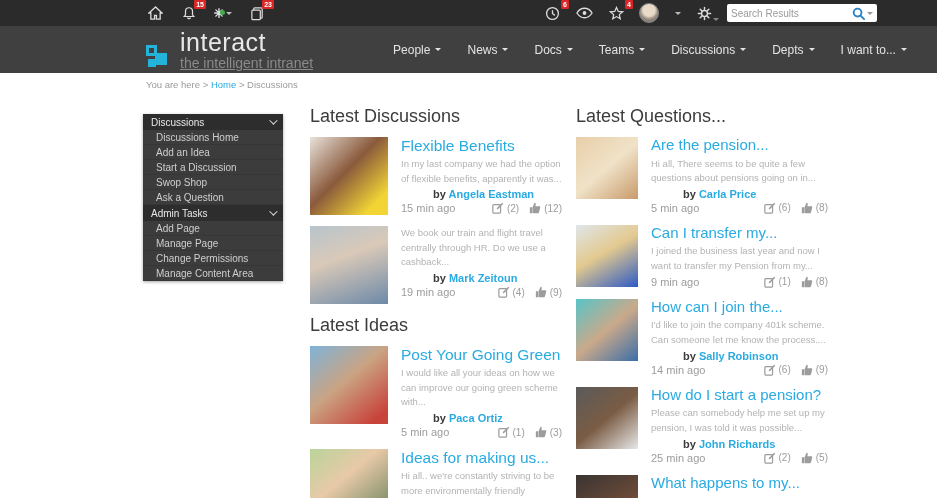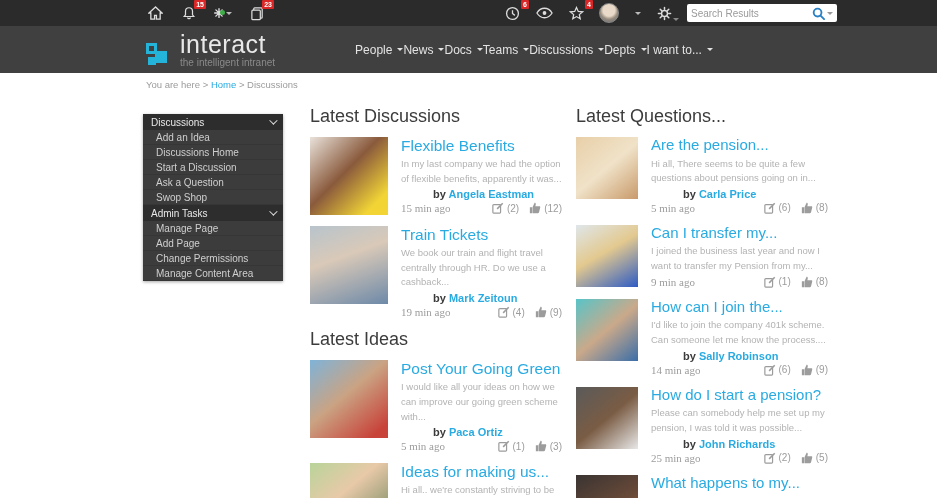--- a/index.html
+++ b/index.html
@@ -3,21 +3,21 @@
 <meta charset="utf-8">
 <style>
   * { margin:0; padding:0; box-sizing:border-box; }
   html,body { width:937px; height:498px; overflow:hidden; background:#fff;
     font-family:"Liberation Sans", sans-serif; }
 
   
   .utilbar { position:absolute; left:0; top:0; width:937px; height:26px; background:#2b2b2b;
     display:flex; align-items:center; }
   .util-left { display:flex; align-items:center; gap:16px; margin-left:146px; }
-  .util-right { display:flex; align-items:center; gap:14px; margin-left:auto; margin-right:100px; }
+  .util-right { display:flex; align-items:center; gap:14px; margin-left:auto; margin-right:60px; }
   .uicon { position:relative; width:18px; height:18px; display:flex; align-items:center; justify-content:center; cursor:pointer; }
   .uicon svg { display:block; }
   .badge { position:absolute; top:-4px; right:-8px; background:#da2626; color:#fff; font-size:7px;
     line-height:9px; padding:0 2px; border-radius:1px; font-weight:bold; }
   .greendot { position:absolute; width:5px; height:5px; border-radius:50%; background:#3fae49;
     left:6px; top:6px; }
   .tinycaret { width:0; height:0; border-left:3px solid transparent; border-right:3px solid transparent;
     border-top:3px solid #bbb; margin-left:2px; }
   .avatar { width:20px; height:20px; border-radius:50%; border:1px solid #888;
     background:radial-gradient(circle at 50% 35%, #e8d9c8 0 40%, #9a8d7f 60%, #5c6672 100%); }
@@ -31,22 +31,22 @@
   .navbar { position:absolute; left:0; top:26px; width:937px; height:47px; background:#404040;
     display:flex; align-items:center; }
   .brand { display:flex; align-items:flex-end; margin-left:146px; cursor:pointer; }
   .logo-mark { position:relative; width:26px; height:28px; margin-right:8px; }
   .logo-mark .sq { position:absolute; border:3px solid #24b3d9; }
   .logo-mark .sq.a { width:11px; height:11px; left:0; top:3px; }
   .logo-mark .sq.b { width:12px; height:12px; left:9px; top:11px; background:#24b3d9; }
   .logo-mark .sq.c { width:8px; height:8px; left:2px; top:17px; background:#24b3d9; border-width:0; }
   .brand-text { line-height:1; }
   .brand-name { color:#e8e8e8; font-size:25px; letter-spacing:0.5px; font-weight:400; }
-  .brand-tag { color:#8a8a8a; font-size:10px; margin-top:1px; }
-  .mainnav { display:flex; align-items:flex-end; margin-left:80px; }
+  .brand-tag { color:#8a8a8a; font-size:14px; margin-top:1px;text-decoration:underline; }
+  .mainnav { display:flex; align-items:flex-end; gap:26px; margin-left:80px; }
   .navitem { color:#e3e3e3; font-size:12px; display:flex; align-items:center; gap:5px; cursor:pointer; }
   .navitem .tinycaret { border-top-color:#e3e3e3; margin-left:0; }
 
   
   .breadcrumb { position:absolute; left:146px; top:79px; font-size:9.5px; color:#9b9b9b; }
   .breadcrumb a { color:#29abe2; text-decoration:none; cursor:pointer; }
 
   
   .sidemenu { position:absolute; left:143px; top:114px; width:140px; background:#3c3c3c;
     box-shadow:0 1px 3px rgba(0,0,0,.35); }
@@ -67,21 +67,21 @@
   .photo.big { width:78px; height:78px; }
   .photo.small { width:62px; height:62px; }
   .fi-body { margin-left:13px; flex:1; min-width:0; }
   .fi-title { color:#29abe2; font-size:15.5px; font-weight:400; line-height:1.1; margin-bottom:3px;
     white-space:nowrap; overflow:hidden; cursor:pointer; }
   .col-right .fi-title { font-size:15px; }
   .fi-ex { color:#b3b3b3; font-size:9.5px; line-height:1.55; margin-bottom:2px; }
   .fi-by { font-size:11px; font-weight:bold; color:#3a3a3a;padding-left:32px; }
   .fi-by a { color:#29abe2; text-decoration:none; cursor:pointer; }
   .fi-meta { display:flex; align-items:center; margin-top:2px; }
-  .fi-time { color:#9c9c9c; font-size:11px;font-family:Liberation Serif, serif; }
+  .fi-time { color:#9c9c9c; font-size:11px; }
   .fi-counts { margin-left:auto; display:flex; align-items:center; gap:10px; color:#9c9c9c; font-size:10px; }
   .cnt { display:flex; align-items:center; gap:3px; }
   .cnt svg { cursor:pointer; }
 
   
   .p1 { background:linear-gradient(135deg,#e9e2da 0%,#8a5a3c 45%,#f2d535 85%); }
   .p2 { background:linear-gradient(160deg,#b8c4cc 0%,#d9c9b8 40%,#6d89a8 100%); }
   .p3 { background:linear-gradient(140deg,#7fb3d8 0%,#caa383 45%,#c8433a 90%); }
   .p4 { background:linear-gradient(140deg,#b9d49a 0%,#e8c9a8 40%,#5a7a52 100%); }
   .p5 { background:linear-gradient(140deg,#e8cfa8 0%,#f0e2c8 50%,#c89a6a 100%); }
@@ -213,31 +213,31 @@
   <a>Home</a>
   <span>&gt;</span>
   <span>Discussions</span>
 </div>
 
 <div class="sidemenu">
   <div class="menu-header">
     <span>Discussions</span>
     <span class="chev"></span>
   </div>
+  <div class="menu-item">Discussions Home</div>
   <div class="menu-item">Add an Idea</div>
-  <div class="menu-item">Discussions Home</div>
   <div class="menu-item">Start a Discussion</div>
+  <div class="menu-item">Swop Shop</div>
   <div class="menu-item">Ask a Question</div>
-  <div class="menu-item">Swop Shop</div>
   <div class="menu-header">
     <span>Admin Tasks</span>
     <span class="chev"></span>
   </div>
+  <div class="menu-item">Add Page</div>
   <div class="menu-item">Manage Page</div>
-  <div class="menu-item">Add Page</div>
   <div class="menu-item">Change Permissions</div>
   <div class="menu-item">Manage Content Area</div>
 </div>
 
 <div class="col col-mid">
   <h2 class="sec">Latest Discussions</h2>
 
   <div class="feed-item">
     <div class="photo big p1"></div>
     <div class="fi-body">
@@ -261,21 +261,20 @@
               <span>(12)</span>
             </span>
         </span>
       </div>
     </div>
   </div>
 
   <div class="feed-item">
     <div class="photo big p2"></div>
     <div class="fi-body">
-      <div class="fi-title">Train Tickets</div>
       <div class="fi-ex">We book our train and flight travel centrally through HR. Do we use a cashback...</div>
       <div class="fi-by"><span>by</span> <a>Mark Zeitoun</a></div>
       <div class="fi-meta">
         <span class="fi-time">19 min ago</span>
         <span class="fi-counts">
           <span class="cnt">
               <svg width="12" height="12" viewBox="0 0 14 14">
                 <rect x="1" y="3" width="9" height="10" rx="1" fill="none" stroke="#9c9c9c" stroke-width="1.4"></rect>
                 <path d="m6 8 6.5-6.5" stroke="#9c9c9c" stroke-width="1.8"></path>
               </svg>

